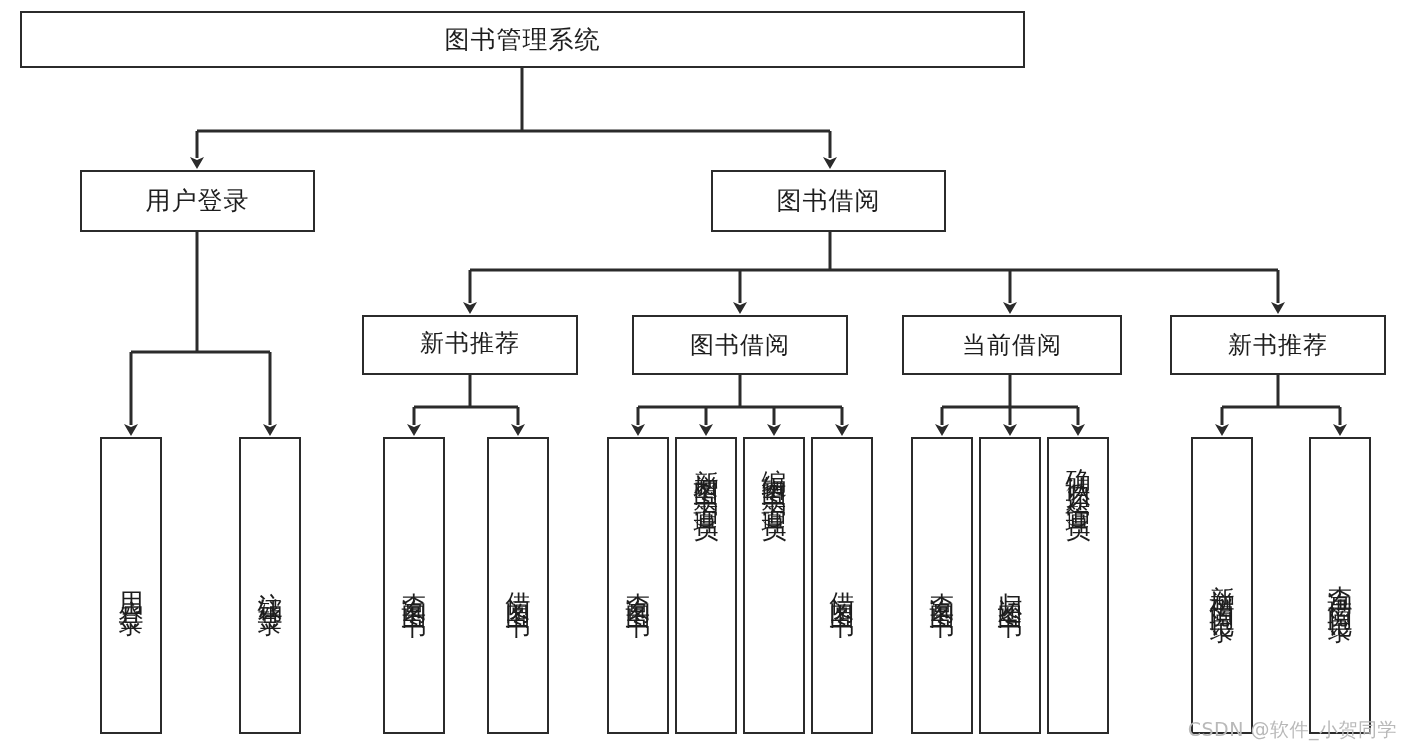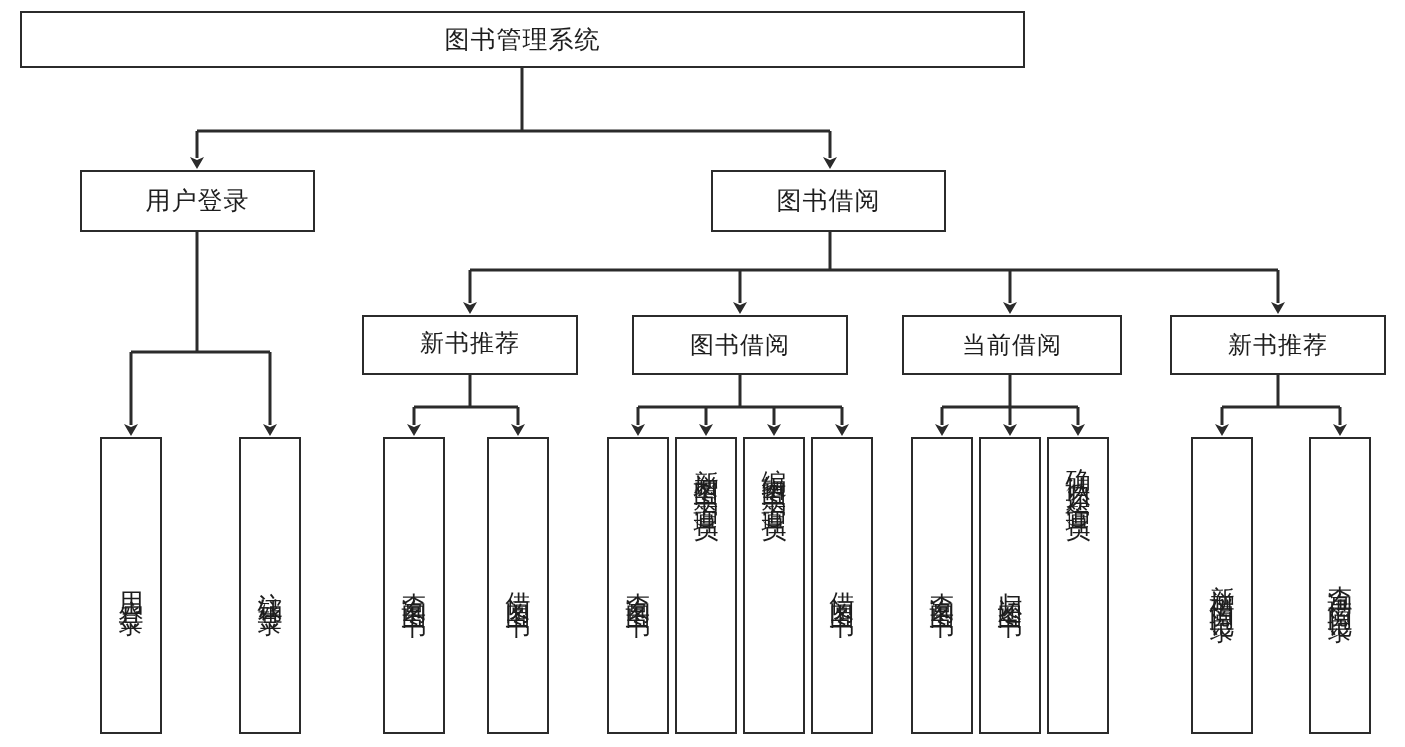--- a/index.html
+++ b/index.html
@@ -189,14 +189,15 @@
   </div>
 
   <div class="node v-node v-center" style="left:1191px;top:437px;width:62px;height:297px;">
     <span class="lbl">新增借阅记录</span>
   </div>
 
   <div class="node v-node v-center" style="left:1309px;top:437px;width:62px;height:297px;">
     <span class="lbl">查询借阅记录</span>
   </div>
 
+  <div id="watermark">CSDN @软件_小贺同学</div>
 
 </div>
 
 </body></html>

